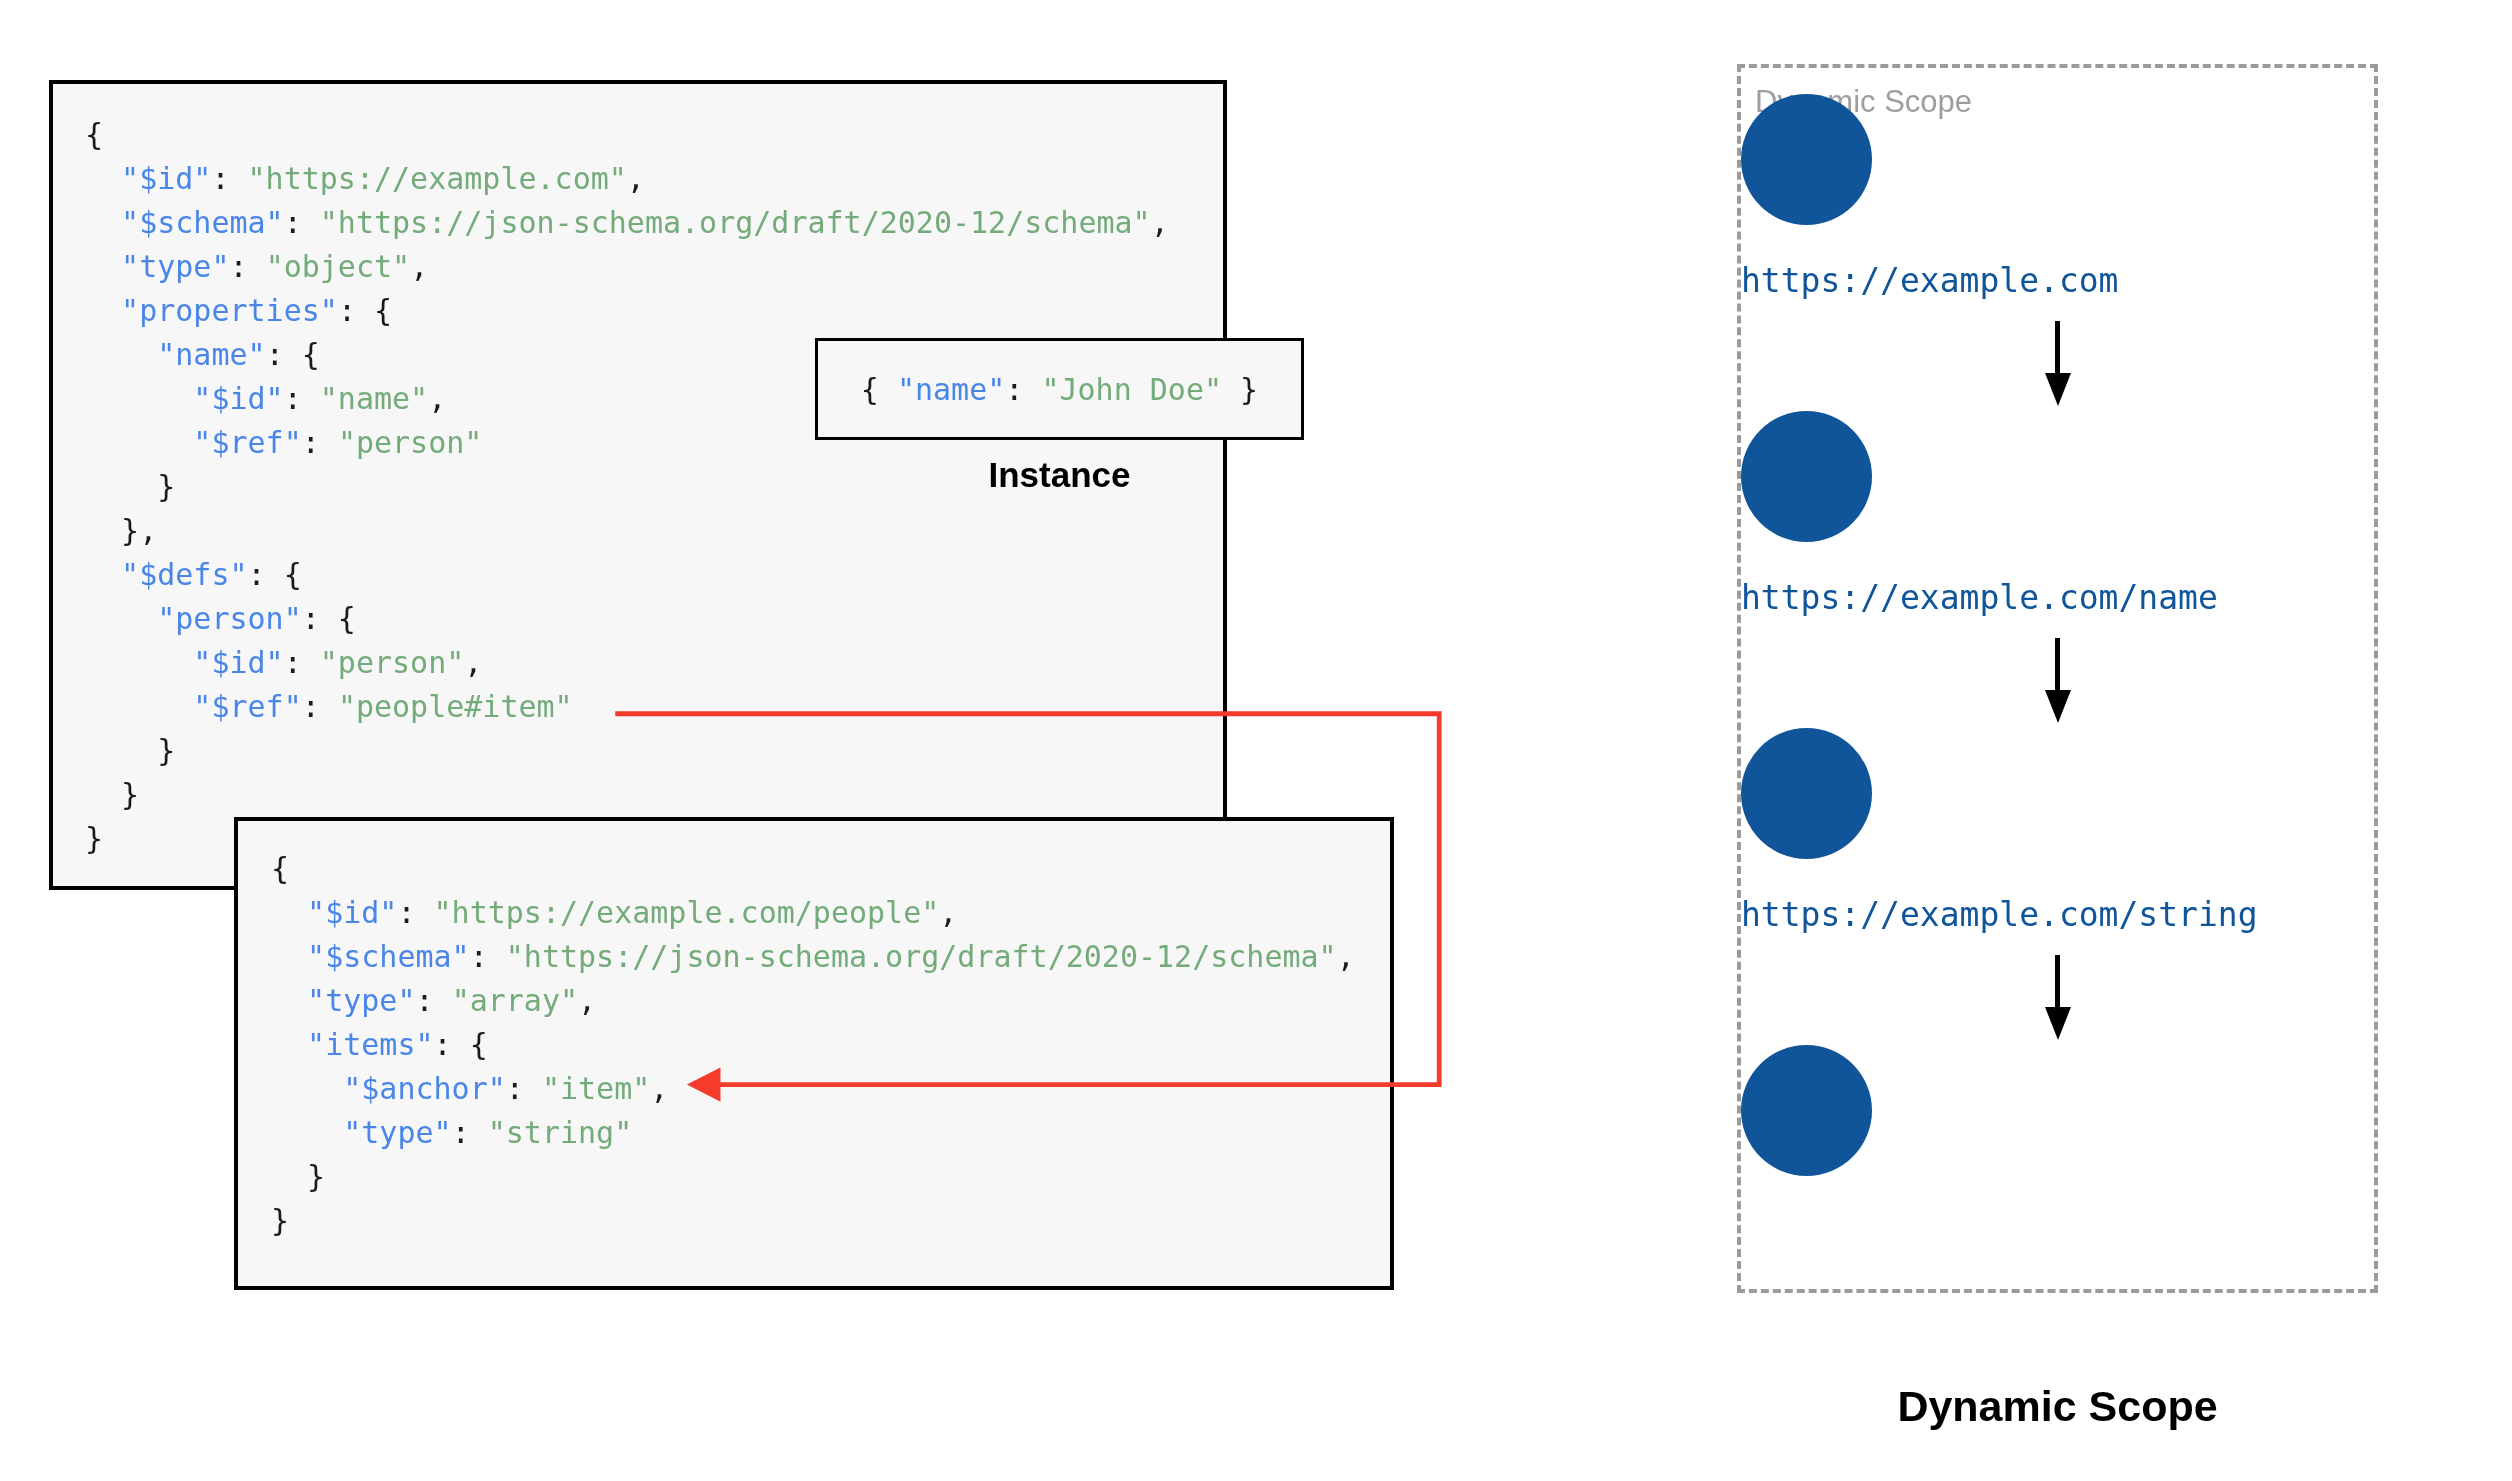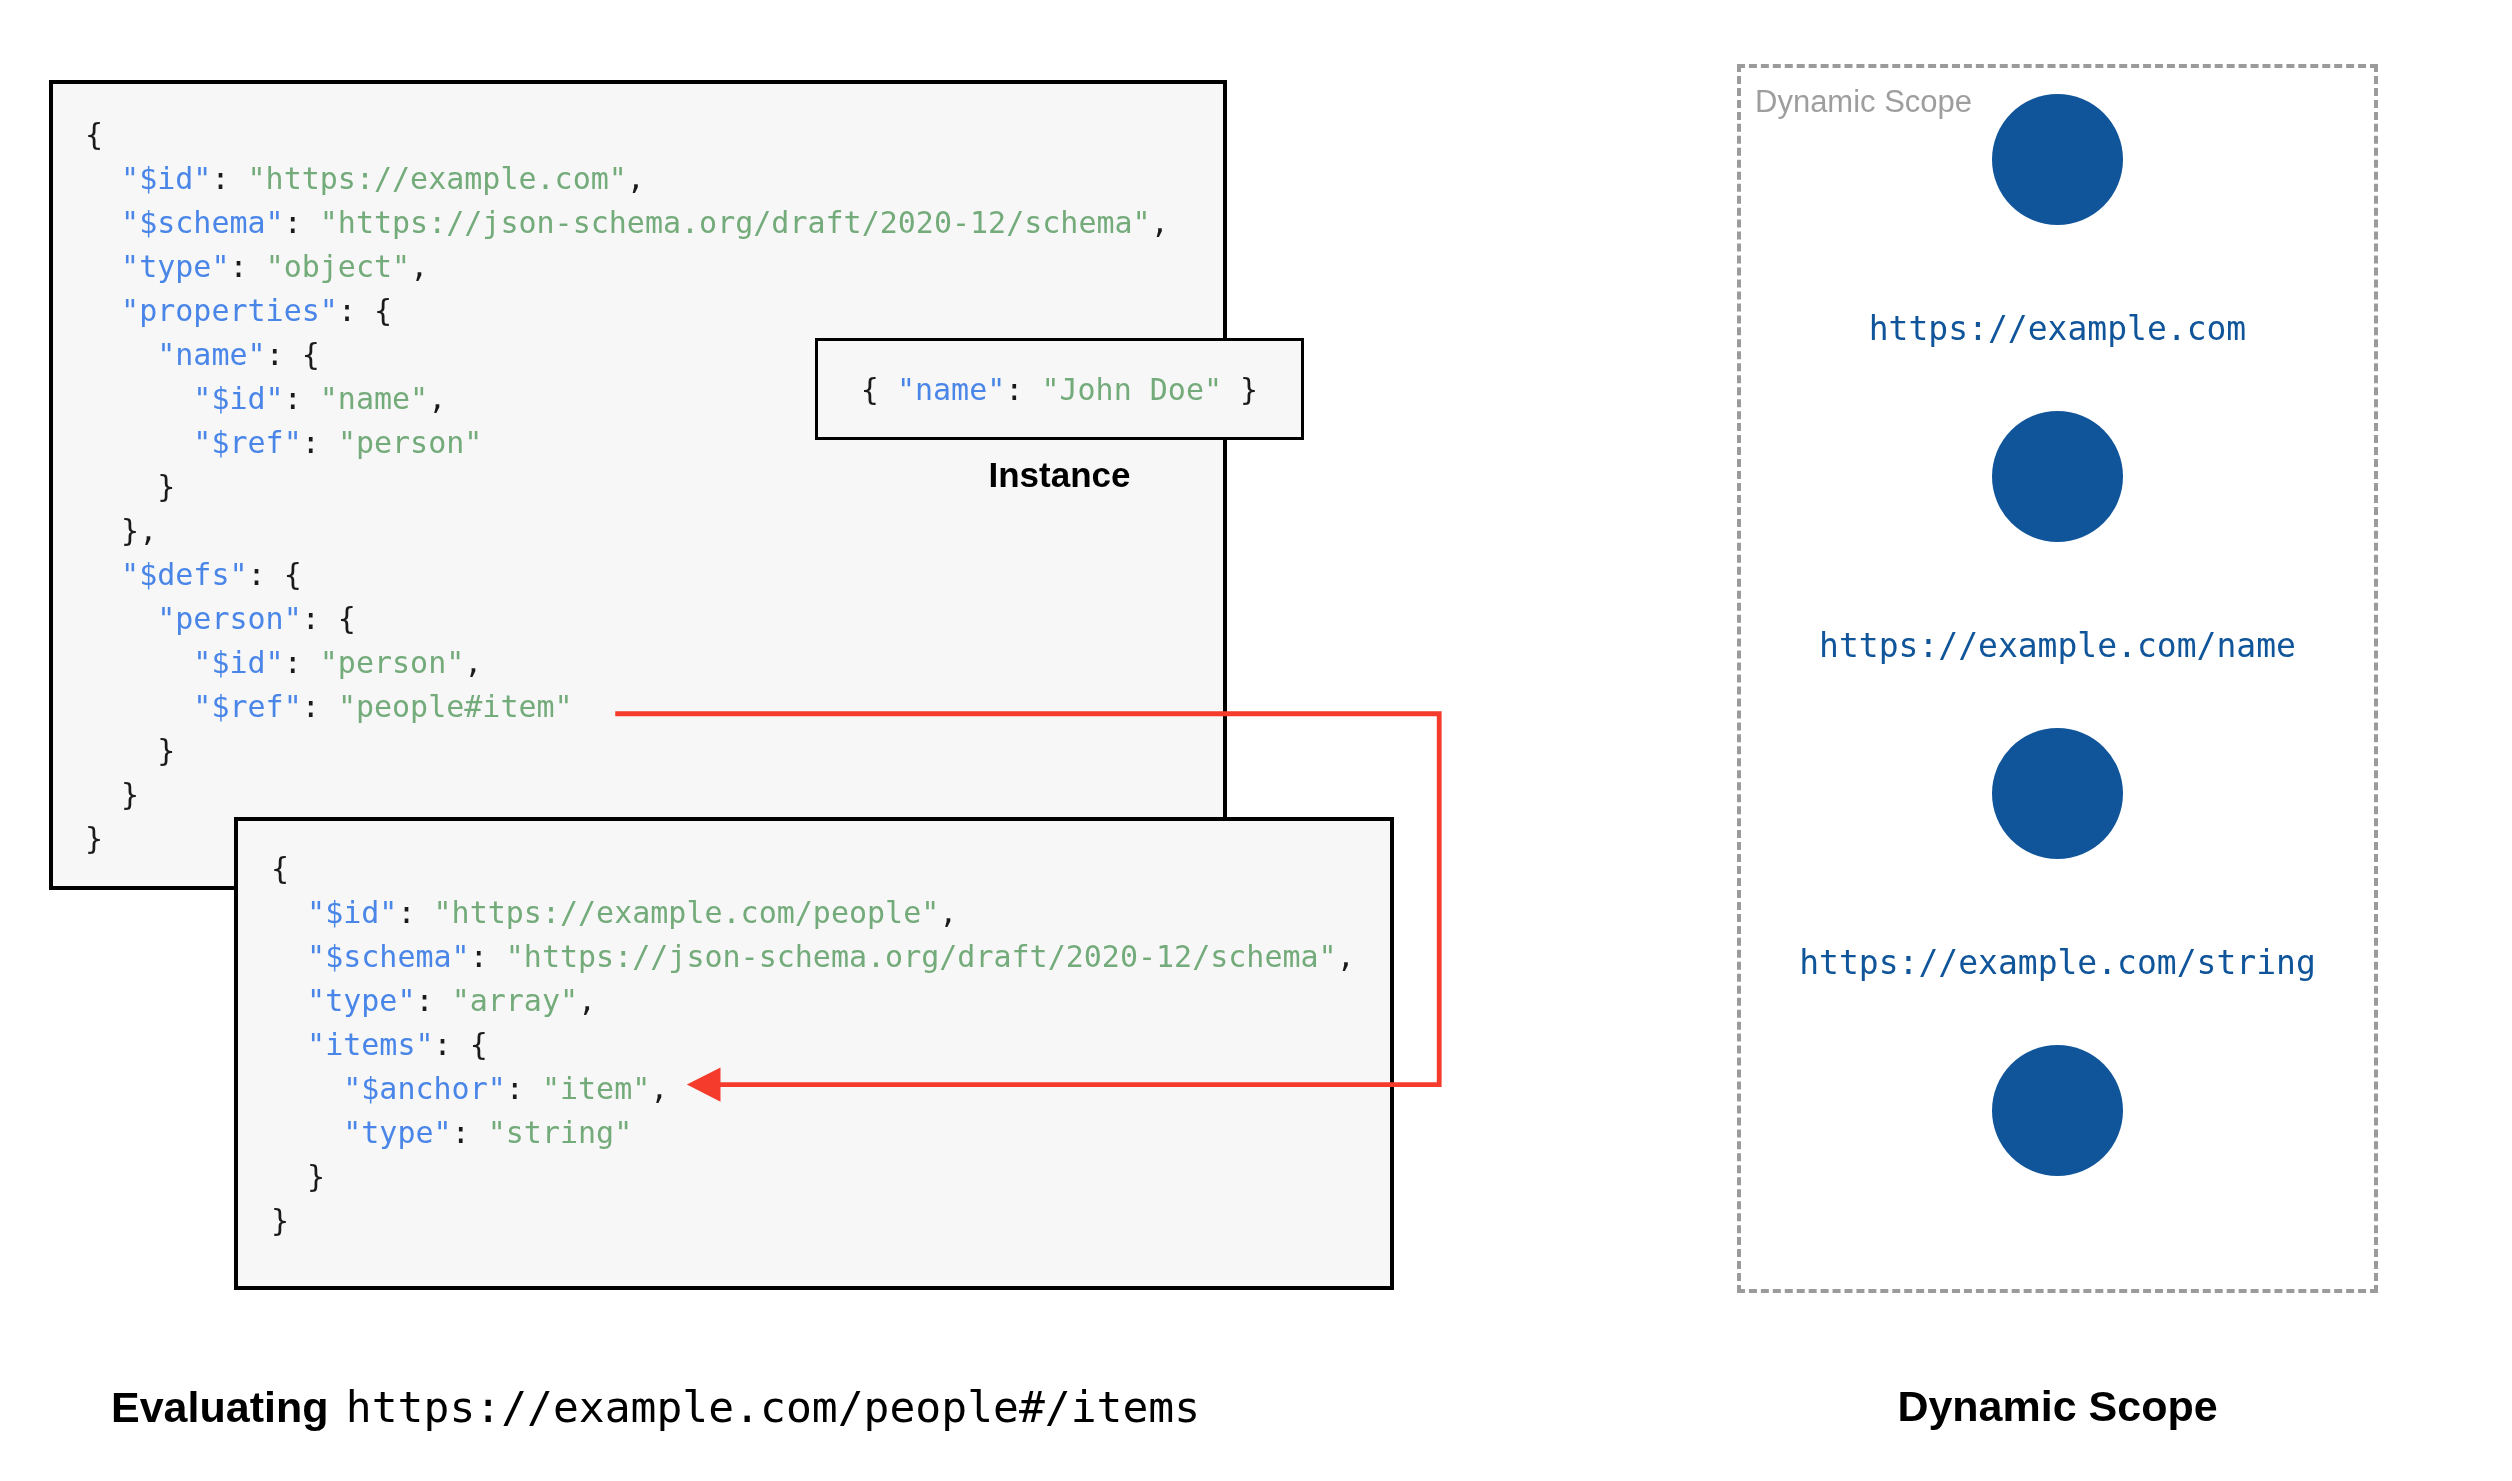--- a/index.html
+++ b/index.html
@@ -55,21 +55,21 @@
     position:absolute;left:1737px;top:64px;width:641px;height:1229px;
     border:4.3px dashed var(--dash-border);
     box-sizing:border-box;
   }
   #scope-panel-label{
     position:absolute;left:14px;top:16px;
     font-size:31px;color:var(--gray-label);
   }
   .scope-node{
     position:absolute;left:0;width:633px;
-    display:flex;flex-direction:column;align-items:center;gap:48px;
+    display:flex;flex-direction:column;
   }
   .scope-circle{
     width:131px;height:131px;border-radius:50%;
     background:var(--node-blue);
   }
   .scope-url{
     margin-top:36px;
     font-family:"DejaVu Sans Mono",monospace;
     font-size:33px;line-height:40px;
     color:var(--node-blue);
@@ -144,20 +144,16 @@
             <div class="arrow-stem"></div>
             <div class="arrow-head"></div>
           </div>
         </div>
         <div class="scope-node" style="top: 977px;">
           <div class="scope-circle"></div>
         </div>
       </div>
   </div>
 
-  <div id="evaluating-caption">
-    <span class="cap-bold">Evaluating</span>
-    <span class="cap-mono">https://example.com/people#/items</span>
-  </div>
   <div id="scope-caption">Dynamic Scope</div>
 
 </div>
 
 
 </body></html>

